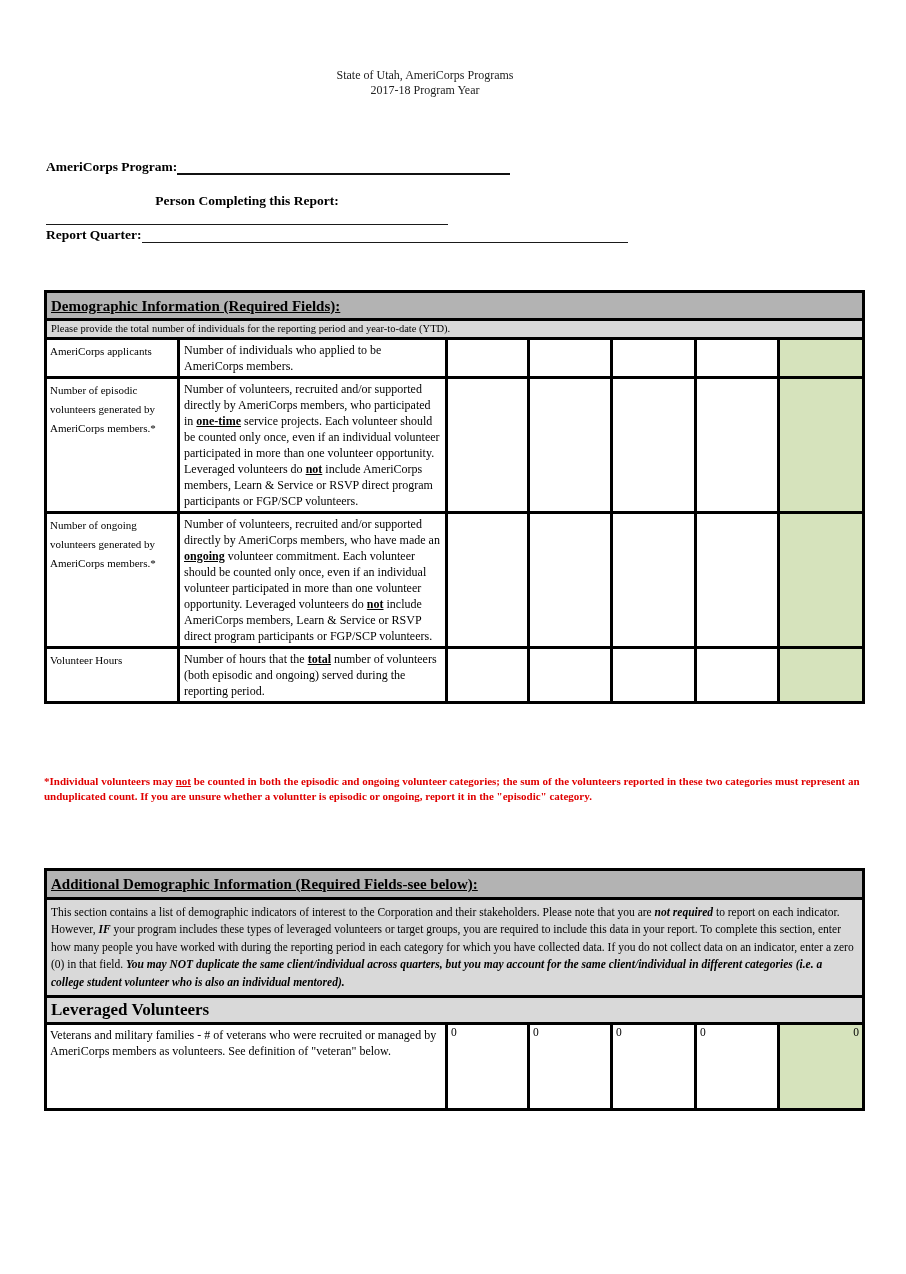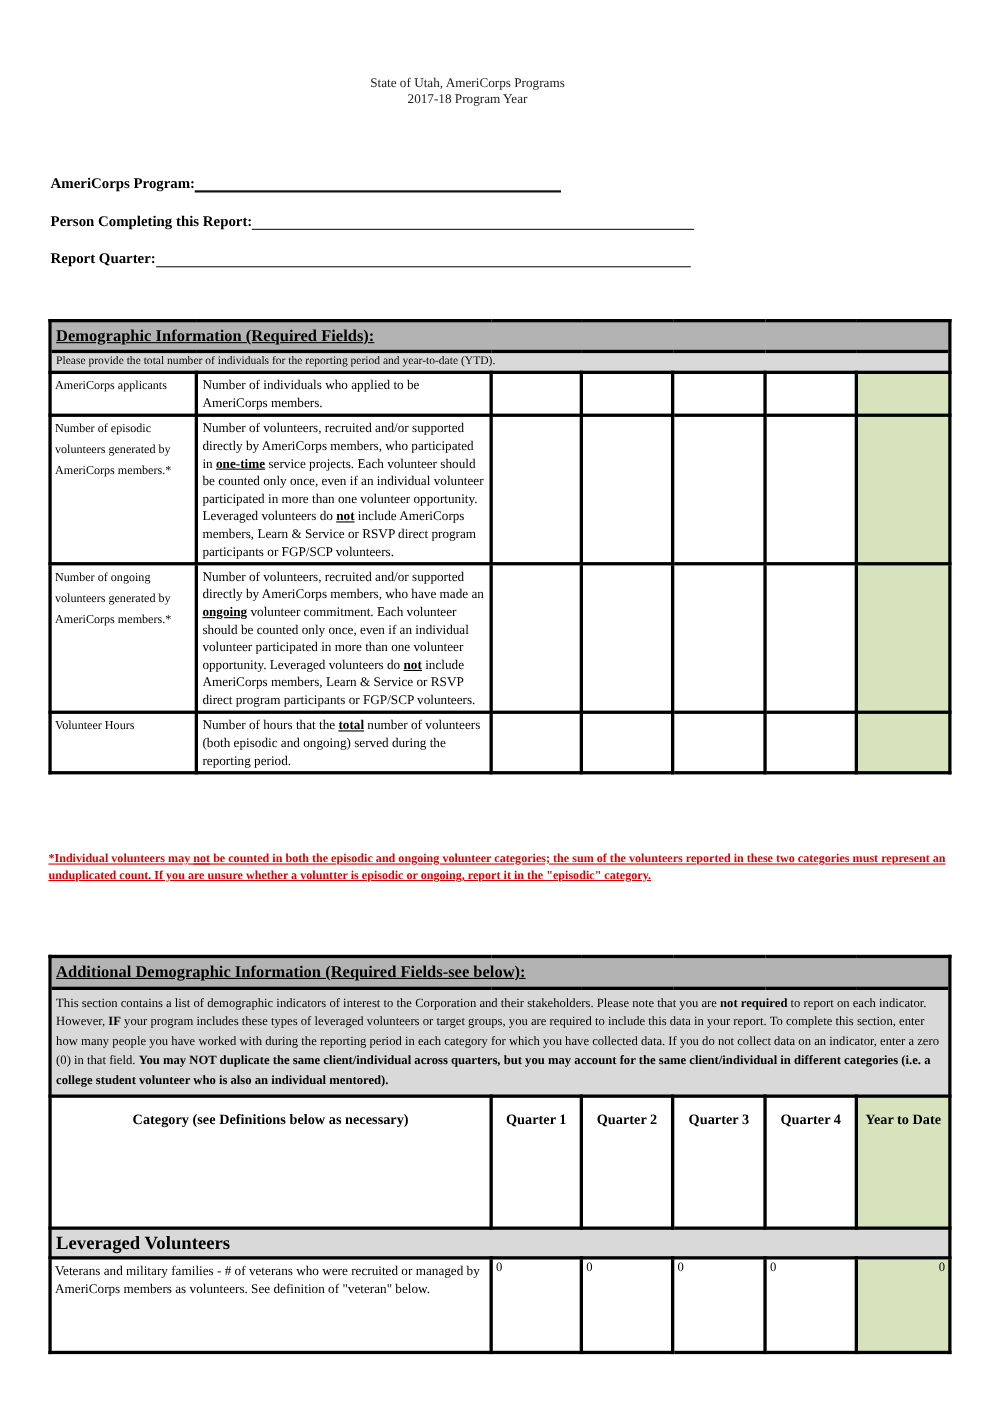--- a/index.html
+++ b/index.html
@@ -33,42 +33,42 @@
   .cat-cell { font-size:11px; line-height:19px; padding:2px 3px; }
   .def-cell { font-size:12px; line-height:16px; padding:2px 4px; }
   .val-cell { font-size:11.5px; padding:1px 3px; }
   .ytd { background:#d6e3bc; }
   .ytd.val-cell { text-align:right; }
 
   .subsec-band td { background:#d9d9d9; padding:2px 4px; font-size:17px; font-weight:bold; }
   .t2 .cat-cell { font-size:12px; line-height:16px; }
 
   
-  .footnote { position:absolute; left:44px; width:822px; font-size:11px; font-weight:bold; line-height:15px; color:#e00000;text-decoration:underline; }
+  .footnote { position:absolute; left:44px; width:822px; font-size:11px; font-weight:bold; line-height:15px; color:#e00000; }
 
   
-  .seg-b { font-weight:bold; }
+  .seg-b { font-weight:bold;font-style:italic; }
   .seg-u { text-decoration:underline; }
   .seg-bu { font-weight:bold; text-decoration:underline; }
 </style>
 </head>
 <body>
 
 <div class="page">
 
   <div class="doc-header">
     <div class="doc-sub">State of Utah, AmeriCorps Programs</div>
     <div class="doc-sub">2017-18 Program Year</div>
   </div>
 
   <div class="form-row" style="top:159px;">
     <span class="form-label">AmeriCorps Program:</span>
     <span class="fill-line thick" style="width:333px;"></span>
   </div>
-  <div class="form-row" style="top:193px;">
+  <div class="form-row" style="top:193px;flex-direction:column;">
     <span class="form-label">Person Completing this Report:</span>
     <span class="fill-line" style="width:402px;"></span>
   </div>
   <div class="form-row" style="top:227px;">
     <span class="form-label">Report Quarter:</span>
     <span class="fill-line" style="width:486px;"></span>
   </div>
 
   <table class="t1" style="top:290px;">
     <colgroup>
@@ -137,28 +137,20 @@
         <col style="width:83px">
         <col style="width:85px">
     </colgroup>
     <tbody>
         <tr class="section-band" style="height:29px;">
       <td colspan="6"><span class="section-title">Additional Demographic Information (Required Fields-see below):</span></td>
     </tr>
     <tr class="intro-band" style="height:88px;">
       <td colspan="6"><span>This section contains a list of demographic indicators of interest to the Corporation and their stakeholders. Please note that you are </span><span class="seg-b">not required</span><span> to report on each indicator. However, </span><span class="seg-b">IF</span><span> your program includes these types of leveraged volunteers or target groups, you are required to include this data in your report. To complete this section, enter how many people you have worked with during the reporting period in each category for which you have collected data. If you do not collect data on an indicator, enter a zero (0) in that field. </span><span class="seg-b">You may NOT duplicate the same client/individual across quarters, but you may account for the same client/individual in different categories (i.e. a college student volunteer who is also an individual mentored).</span></td>
     </tr>
-    <tr class="hdr" style="height:120px;">
-      <td>Category (see Definitions below as necessary)</td>
-      <td>Quarter 1</td>
-      <td>Quarter 2</td>
-      <td>Quarter 3</td>
-      <td>Quarter 4</td>
-      <td class="ytd">Year to Date</td>
-    </tr>
     <tr class="subsec-band" style="height:21px;">
       <td colspan="6">Leveraged Volunteers</td>
     </tr>
     <tr style="height:86px;">
       <td class="cat-cell">Veterans and military families - # of veterans who were recruited or managed by AmeriCorps members as volunteers. See definition of "veteran" below.</td>
       <td class="val-cell">0</td>
       <td class="val-cell">0</td>
       <td class="val-cell">0</td>
       <td class="val-cell">0</td>
       <td class="val-cell ytd">0</td>

